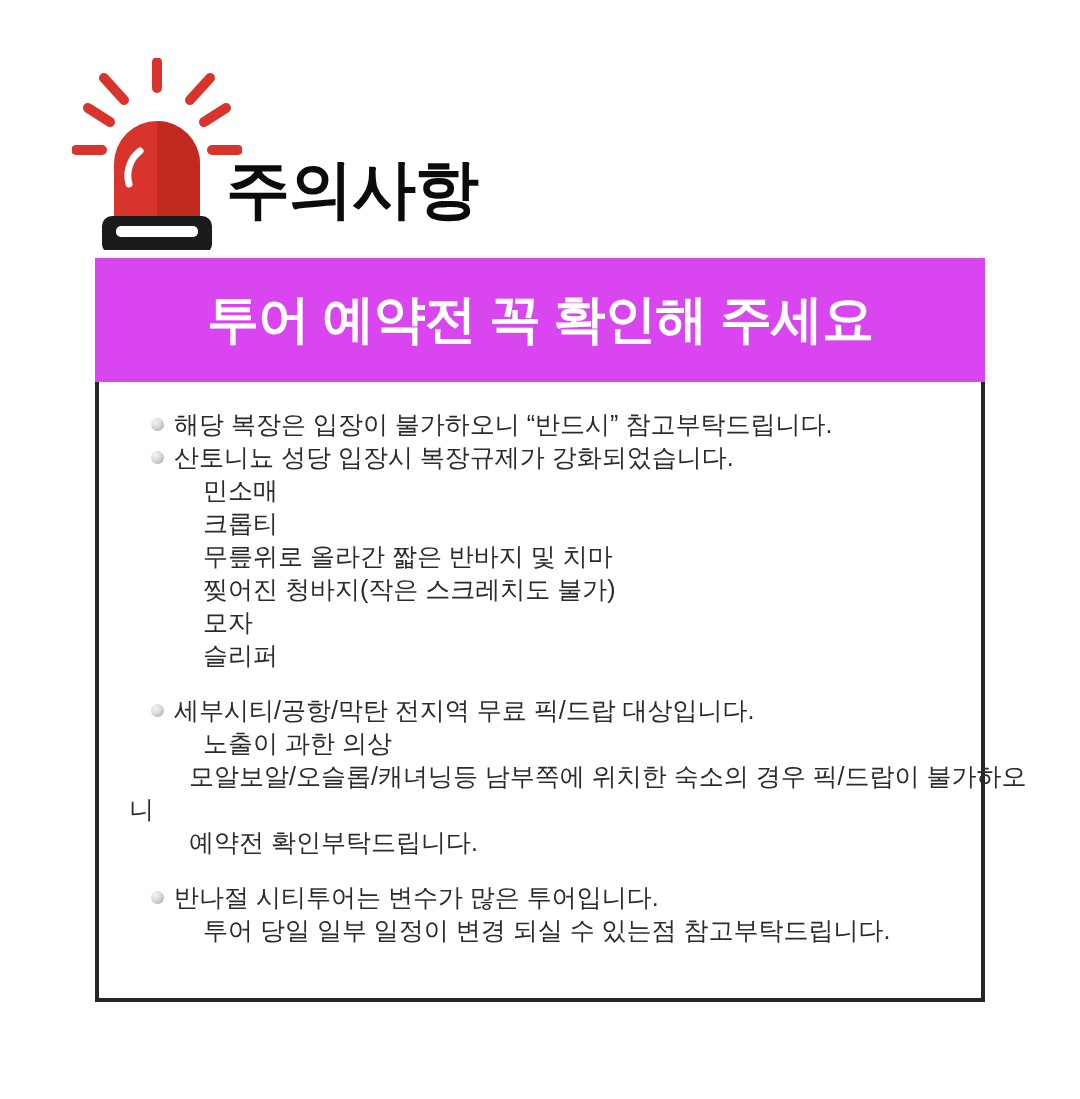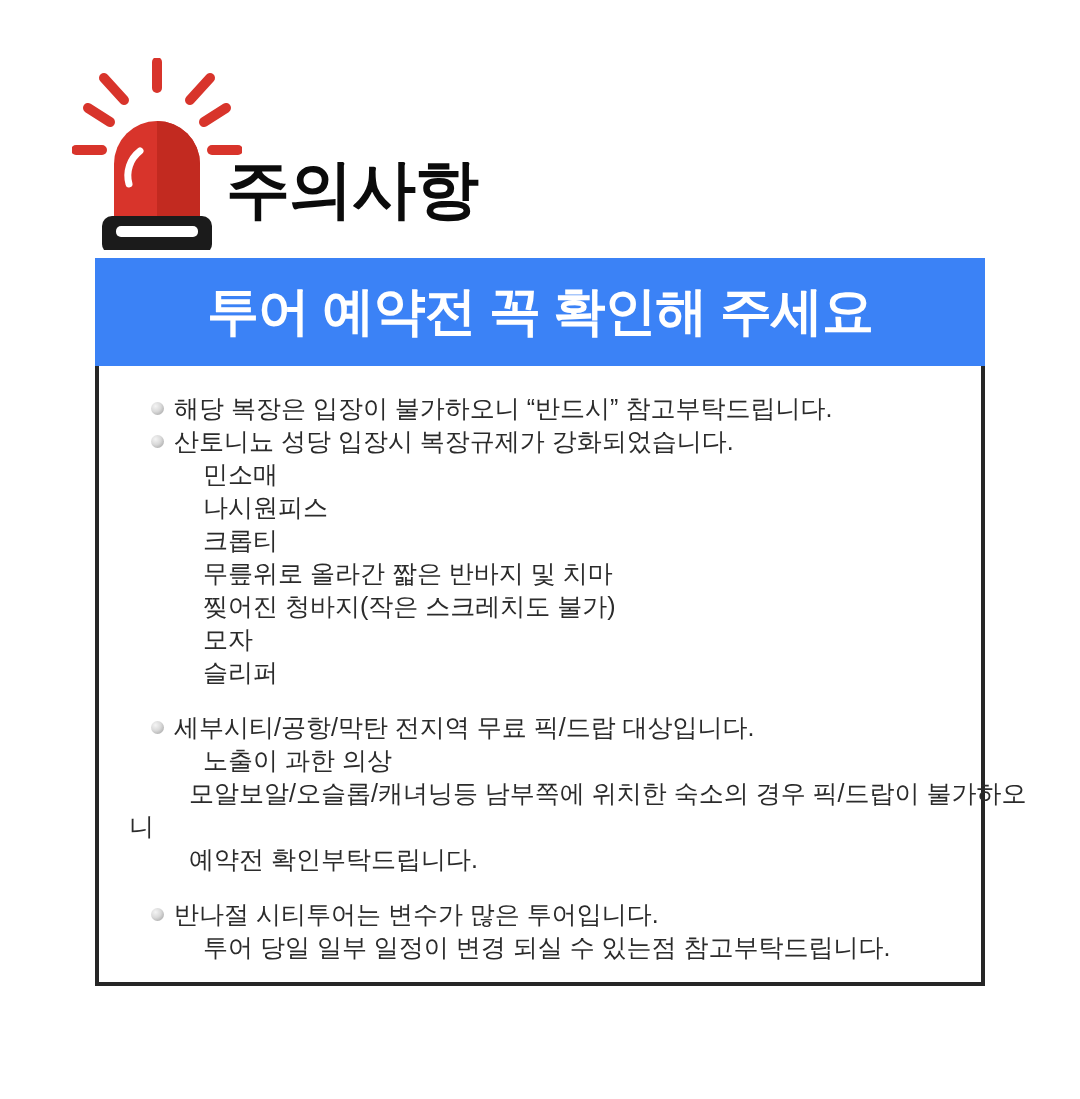--- a/index.html
+++ b/index.html
@@ -19,22 +19,22 @@
     position:absolute; left:226px; top:148px;
     margin:0;
     font-size:64px; font-weight:900; letter-spacing:-1px;
     color:#0b0b0b; line-height:1.3;
   }
 
   
   .notice { position:absolute; left:95px; top:258px; width:890px; }
   .notice-banner {
     box-sizing:border-box;
-    width:890px; height:108px;
-    background:#3b82f6;
+    width:890px; height:124px;
+    background:#d946ef;
     display:flex; align-items:center; justify-content:center;
   }
   .notice-banner span {
     color:#ffffff; font-size:52px; font-weight:800; letter-spacing:-1px;
     white-space:nowrap;
   }
 
   
   .notice-body {
     box-sizing:border-box;
@@ -97,23 +97,20 @@
       <div class="line bullet">
         <span class="dot"></span><span>해당 복장은 입장이 불가하오니 “반드시” 참고부탁드립니다.</span>
       </div>
       <div class="line bullet">
         <span class="dot"></span><span>산토니뇨 성당 입장시 복장규제가 강화되었습니다.</span>
       </div>
       <div class="line item">
         <span>민소매</span>
       </div>
       <div class="line item">
-        <span>나시원피스</span>
-      </div>
-      <div class="line item">
         <span>크롭티</span>
       </div>
       <div class="line item">
         <span>무릎위로 올라간 짧은 반바지 및 치마</span>
       </div>
       <div class="line item">
         <span>찢어진 청바지(작은 스크레치도 불가)</span>
       </div>
       <div class="line item">
         <span>모자</span>

